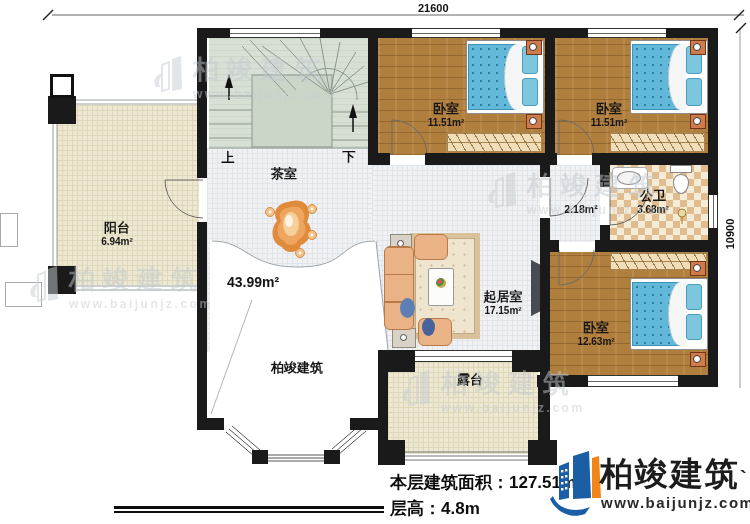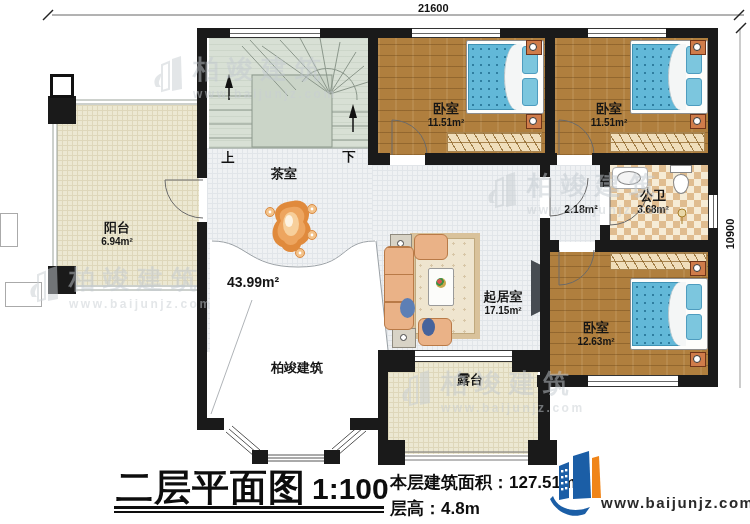--- a/index.html
+++ b/index.html
@@ -358,22 +358,20 @@
         <path d="M8,32 C4,26 8,20 14,18 L12,24 C10,28 11,30 13,32 Z" fill="#c8ced3"></path>
         <polygon points="14,10 21,7 21,34 14,36" fill="none" stroke="#c8ced3" stroke-width="2"></polygon>
         <polygon points="24,4 33,1 34,34 24,36" fill="#c8ced3"></polygon>
       </svg>
     <div class="t">
       <span class="name">柏竣建筑</span>
       <span class="url">www.baijunjz.com</span>
     </div>
   </div>
 
-  <div class="tb-title" style="left:116px;top:463px">二层平面图</div>
-  <div class="tb-scale" style="left:312px;top:472px">1:100</div>
   <div class="tb-line" style="left:114px;top:506px;width:270px;height:3px"></div>
   <div class="tb-line" style="left:114px;top:511px;width:270px;height:1.5px"></div>
   <div class="tb-info" style="left:390px;top:471px">本层建筑面积：127.51m²</div>
   <div class="tb-info" style="left:390px;top:497px">层高：4.8m</div>
 
   <svg class="abs" style="left:545px;top:446px" width="58" height="74" viewBox="0 0 58 74">
     <path d="M8,50 C12,62 28,68 45,61 L40,68 C24,74 10,64 5,53 Z" fill="#1b5ea6"></path>
     <polygon points="14,20 24,16 24,52 14,54" fill="#1b5ea6"></polygon>
     <g fill="#fff">
       <rect x="16" y="24" width="2.4" height="2.4"></rect>
@@ -381,15 +379,16 @@
       <rect x="16" y="30" width="2.4" height="2.4"></rect>
         <rect x="20" y="29" width="2.4" height="2.4"></rect>
       <rect x="16" y="36" width="2.4" height="2.4"></rect>
         <rect x="20" y="35" width="2.4" height="2.4"></rect>
       <rect x="16" y="42" width="2.4" height="2.4"></rect>
         <rect x="20" y="41" width="2.4" height="2.4"></rect>
     </g>
     <polygon points="28,10 44,5 46,52 28,53" fill="#1b5ea6"></polygon>
     <polygon points="47,12 54,10 56,52 47,52" fill="#f08519"></polygon>
   </svg>
+  <div class="brand-name" style="left:600px;top:452px"><span>柏竣建筑</span><span style="font-size:20px">`</span></div>
   <div class="brand-url" style="left:601px;top:494px">www.baijunjz.com</div>
 
 </div>
 
 </body></html>

